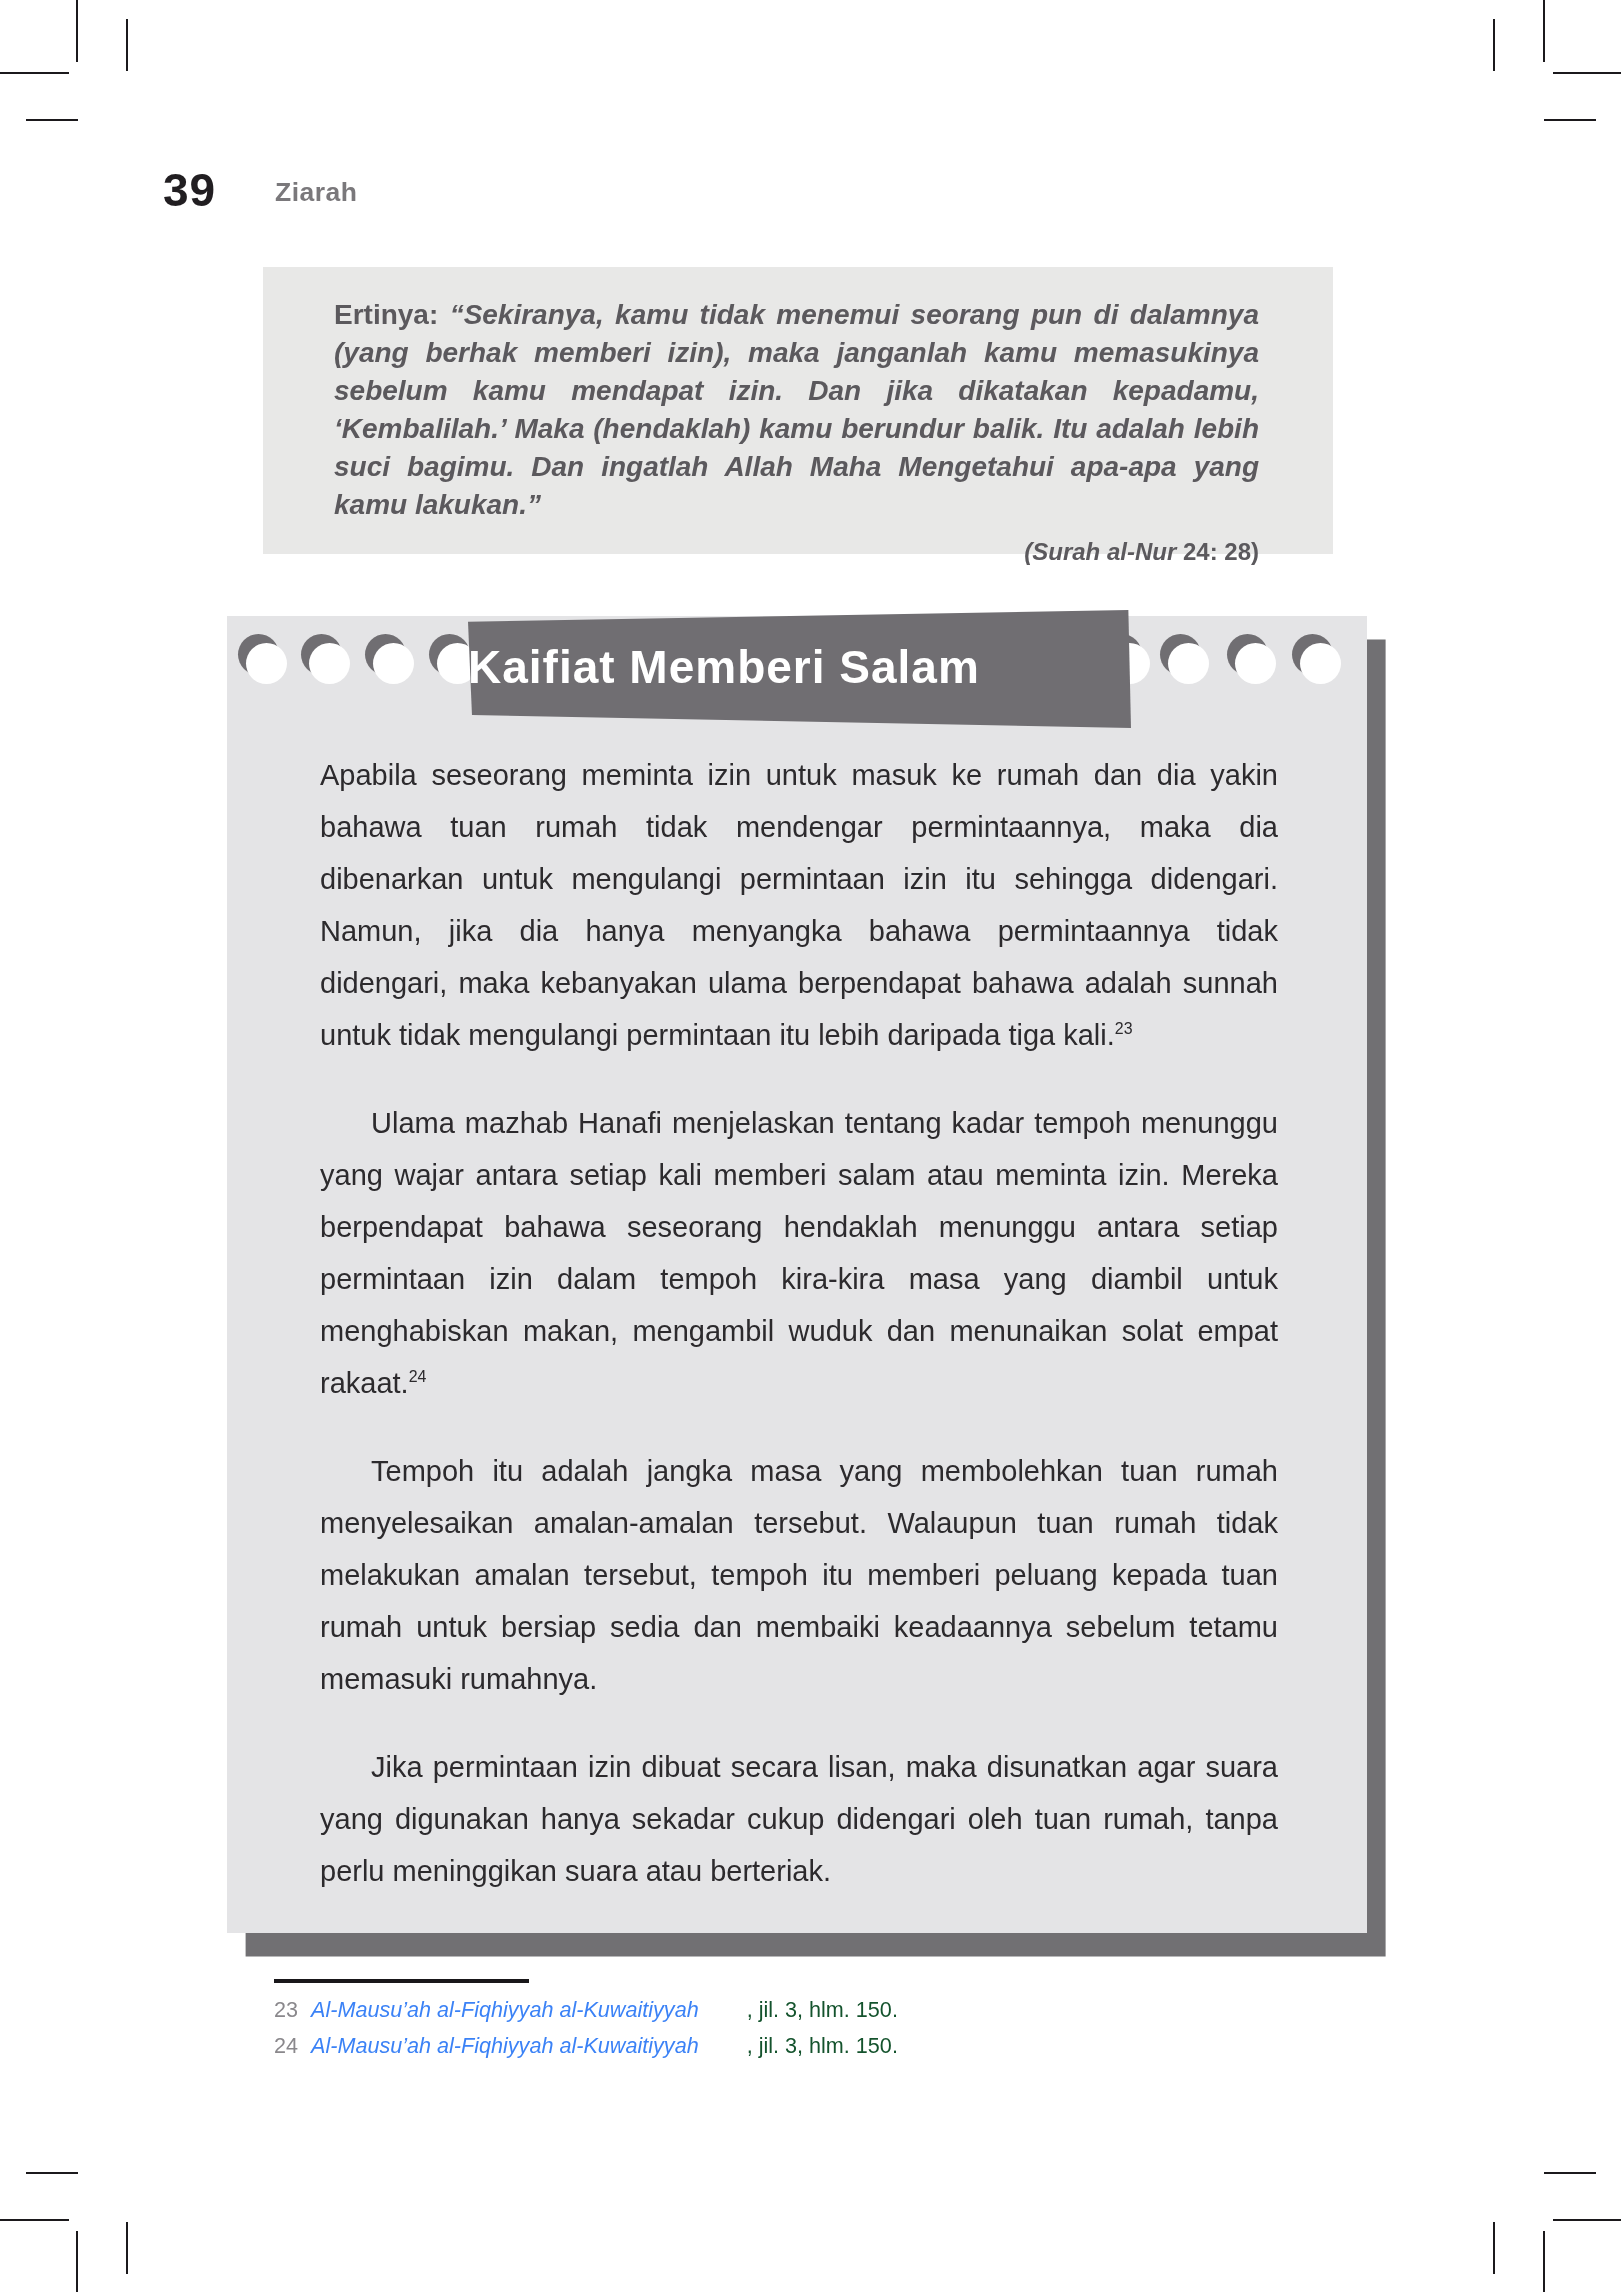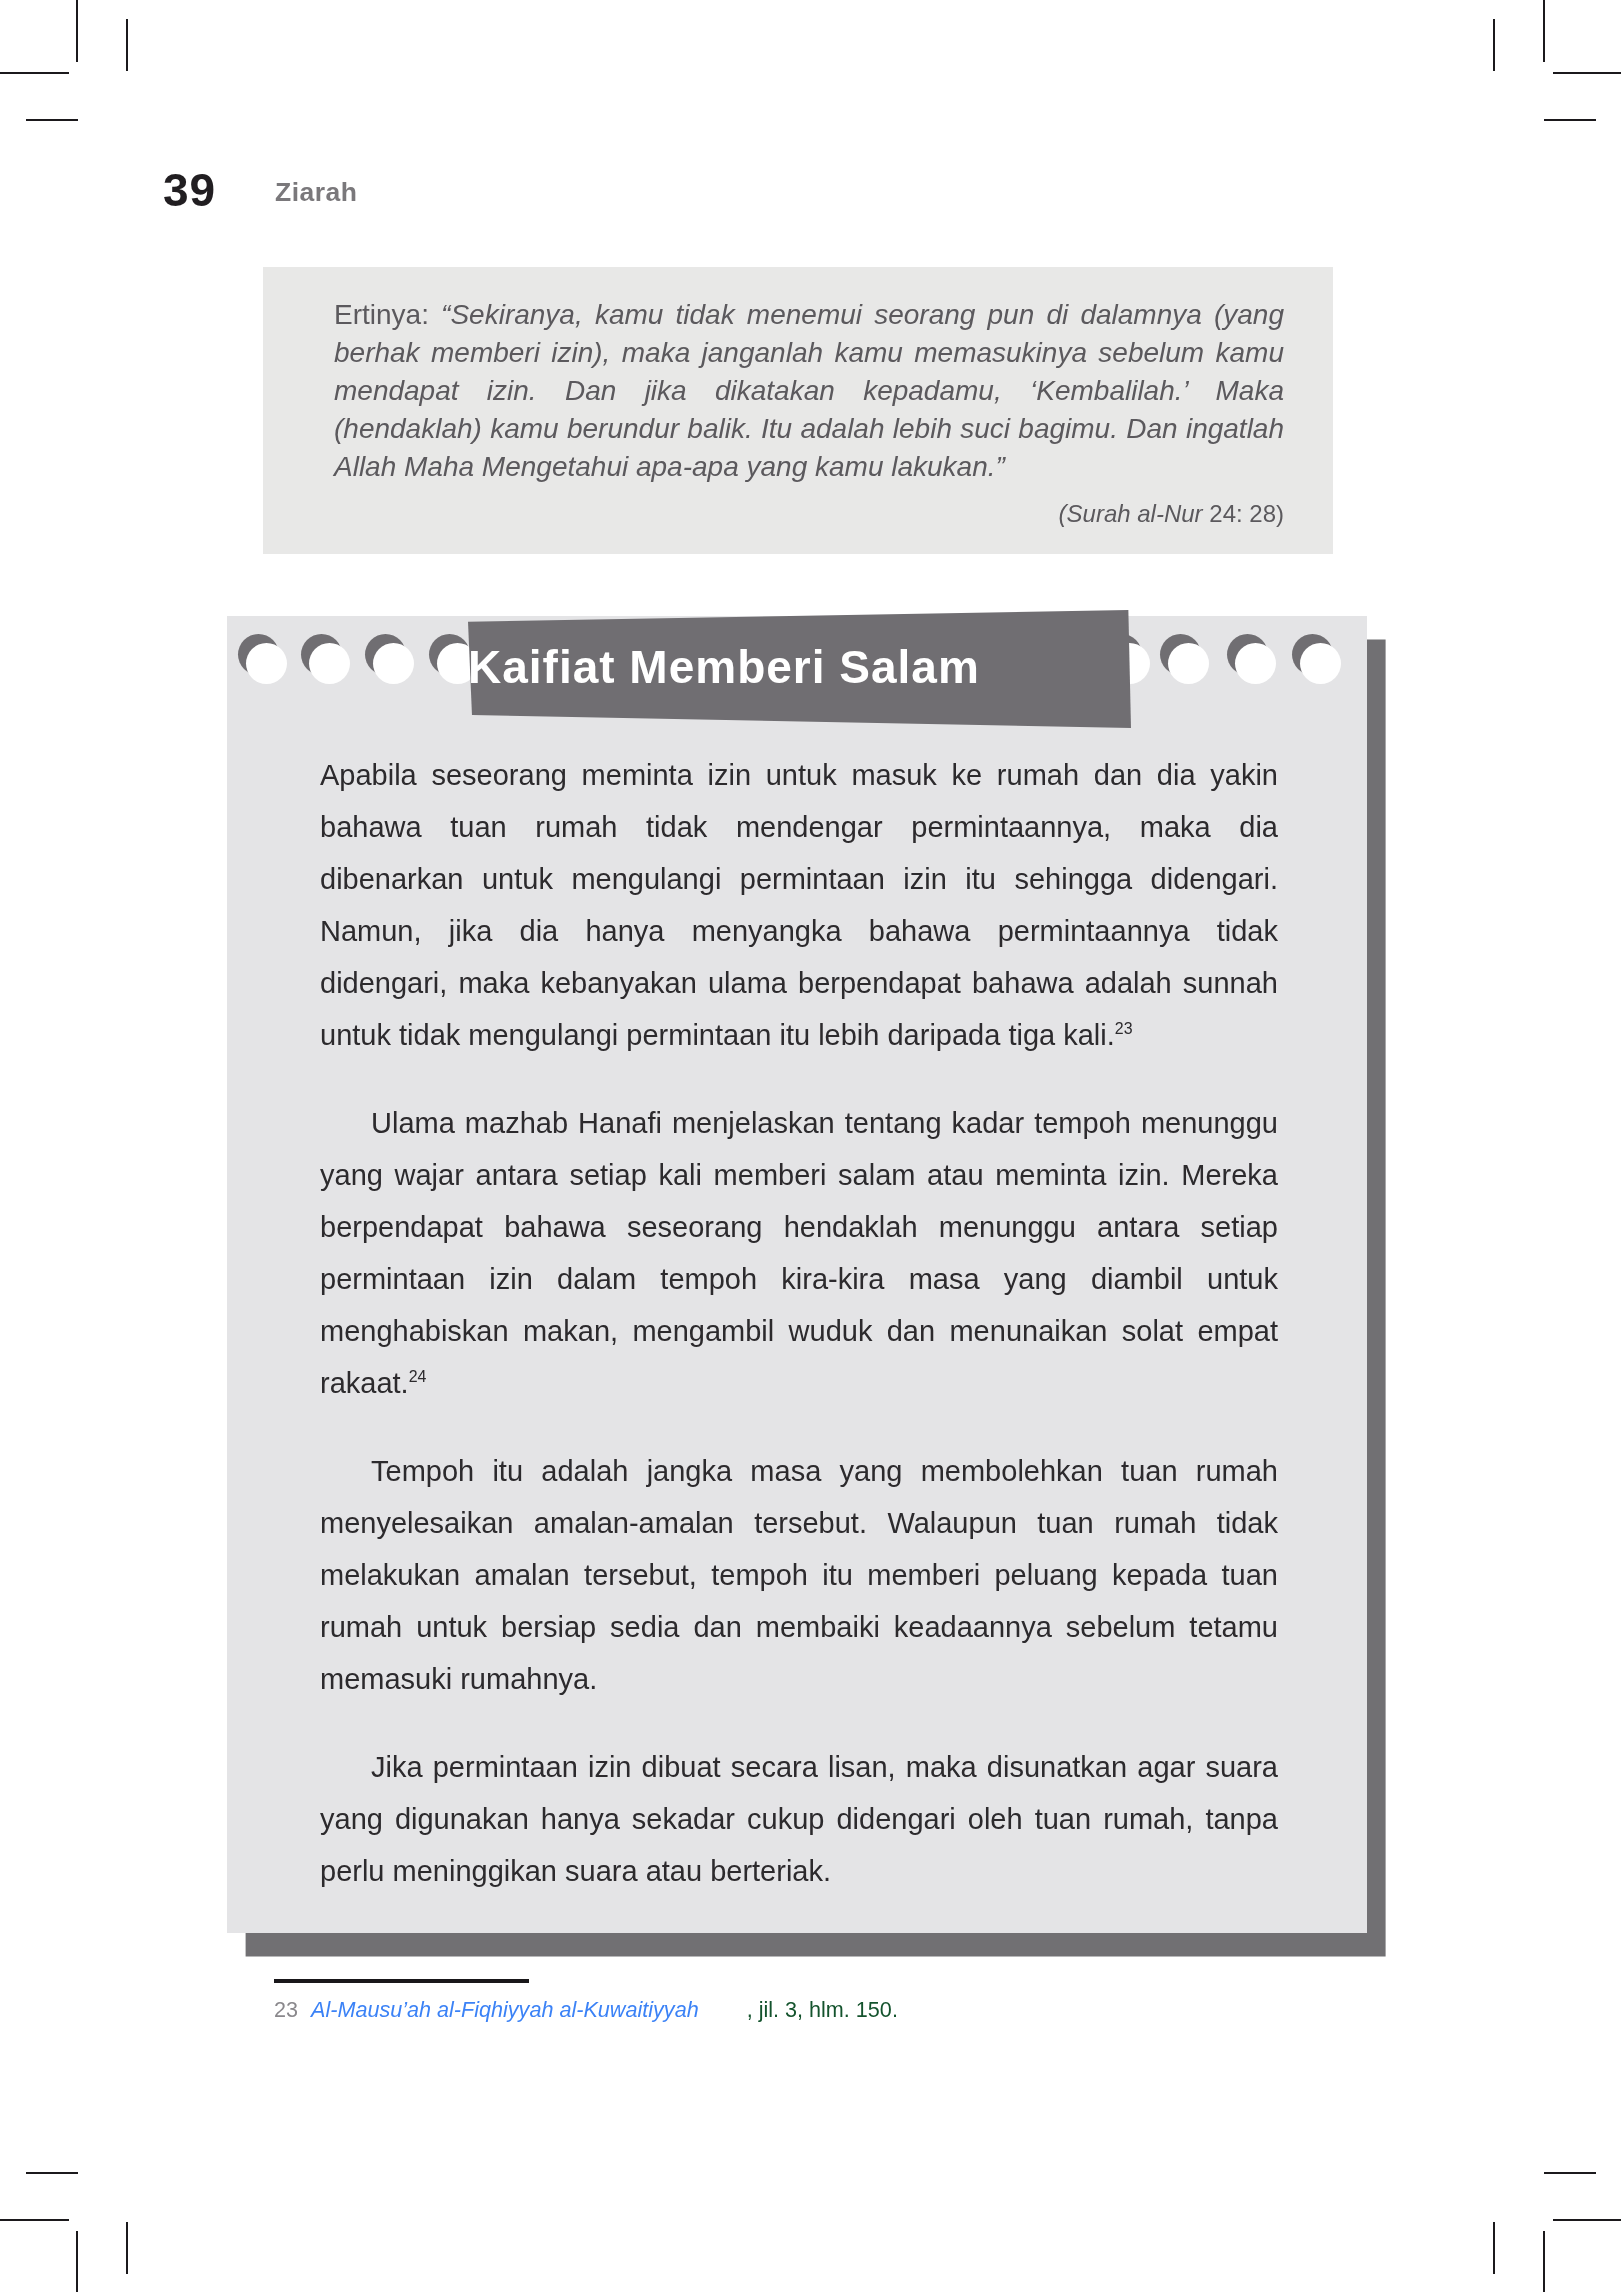--- a/index.html
+++ b/index.html
@@ -20,21 +20,22 @@
   }
   .chapter-title{
     position:absolute;left:275px;top:177px;
     font-size:26.5px;font-weight:700;color:#7a787b;letter-spacing:0.5px;
   }
 
   
   .quote-box{
     position:absolute;left:263px;top:267px;width:1070px;height:287px;
     background:#e8e8e7;box-sizing:border-box;
-    padding:29px 49px 0 71px;
+    padding:29px 74px 0 71px;
+    font-weight:bold;
   }
   .quote-text{
     margin:0;font-size:28px;line-height:38px;color:#5b595d;
     text-align:justify;
   }
   .quote-prefix{font-style:normal;}
   .quote-body{font-style:italic;}
   .quote-source{
     margin:13.7px 0 0 0;text-align:right;font-size:24px;color:#5b595d;
   }
@@ -148,16 +149,17 @@
     </div>
   </div>
 
   <div class="section-banner">
     <span class="banner-label">Kaifiat Memberi Salam</span>
   </div>
 
   <div class="footnote-rule"></div>
   <div class="footnotes">
     <div class="footnote-line"><span class="fn-num">23</span><span class="fn-source">Al-Mausu’ah al-Fiqhiyyah al-Kuwaitiyyah</span><span class="fn-detail">, jil. 3, hlm. 150.</span></div>
+    <div class="footnote-line"><span class="fn-num">24</span><span class="fn-source">Al-Mausu’ah al-Fiqhiyyah al-Kuwaitiyyah</span><span class="fn-detail">, jil. 3, hlm. 150.</span></div>
   </div>
 
 </div>
 
 
 </body></html>

